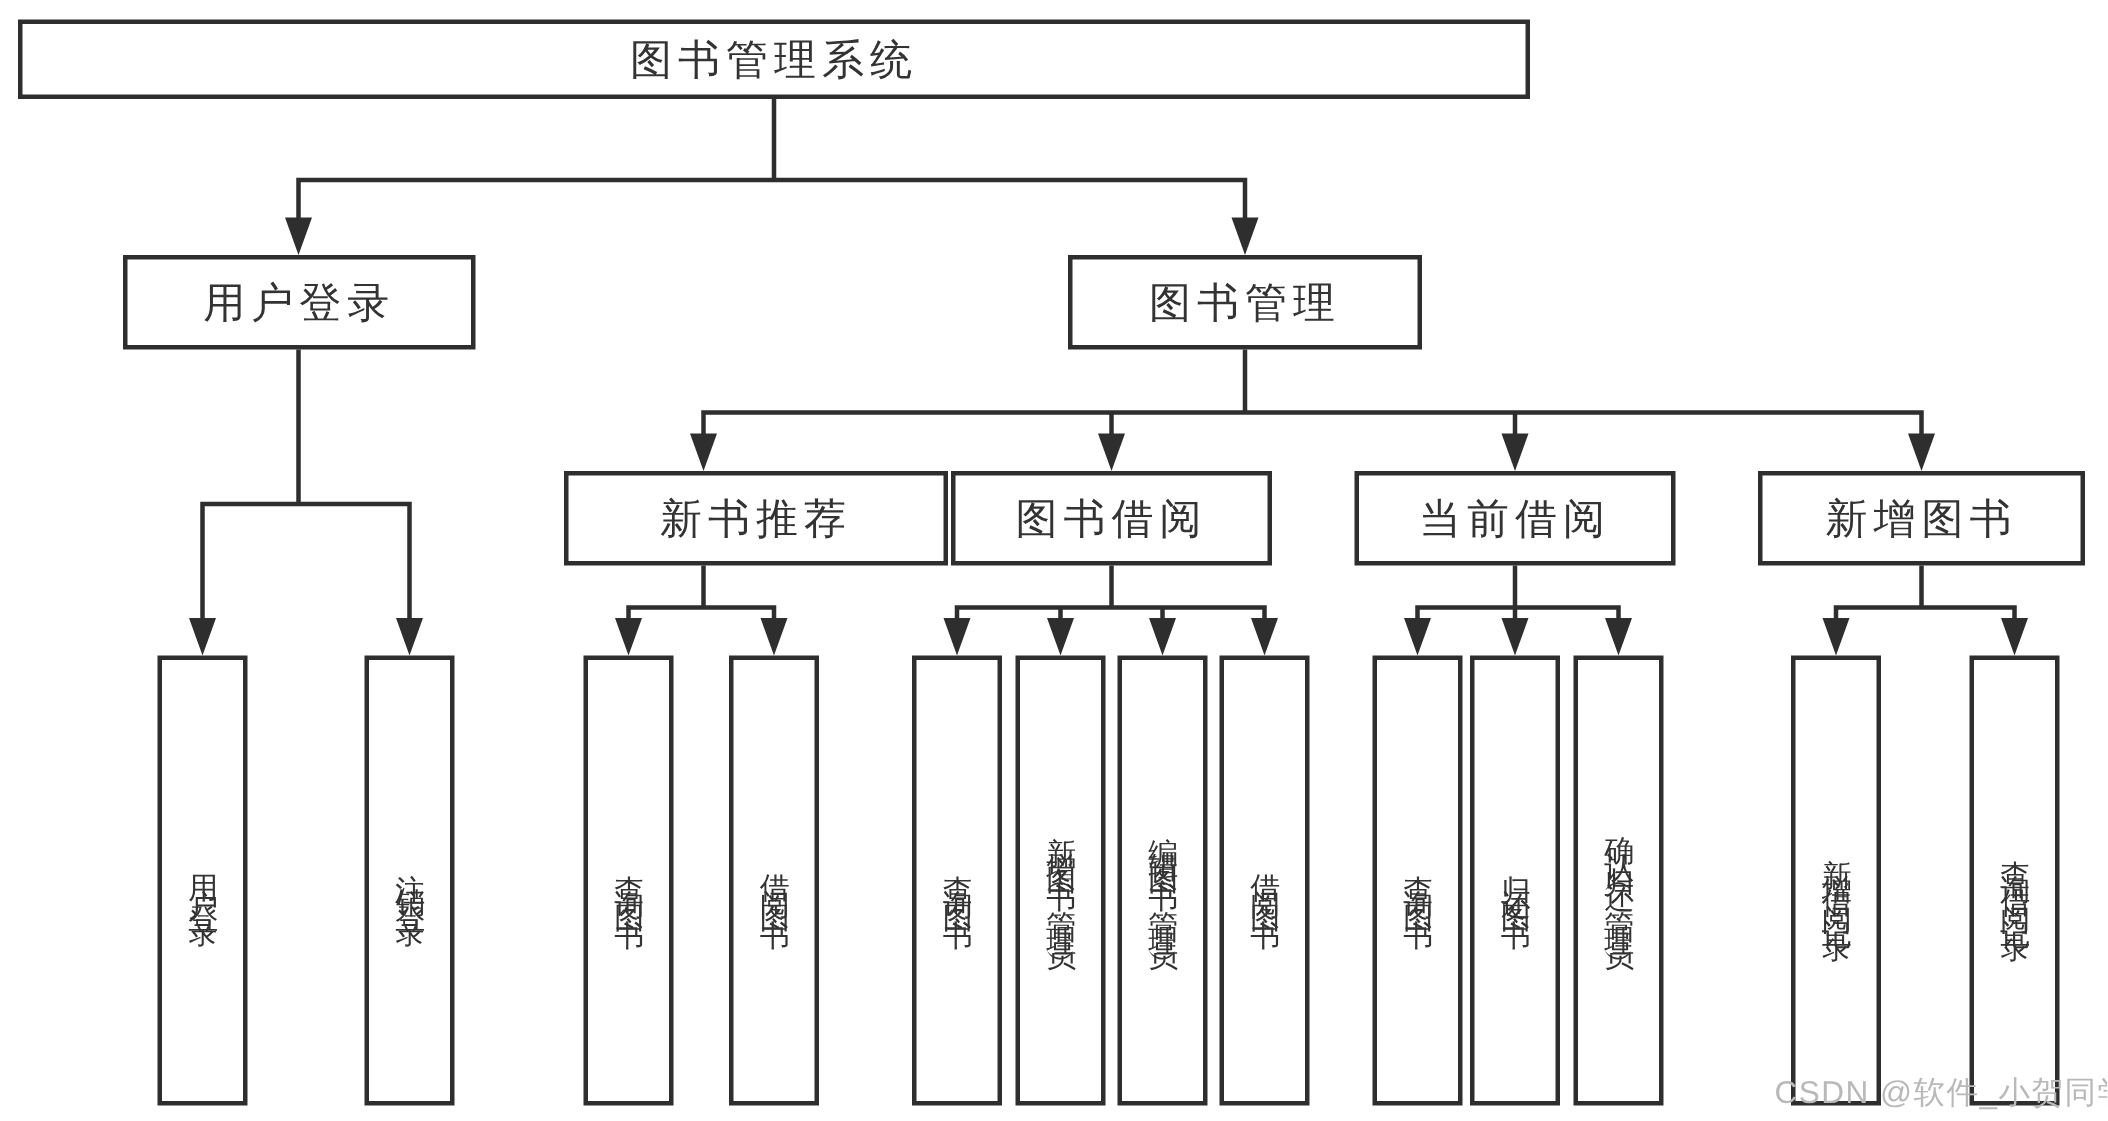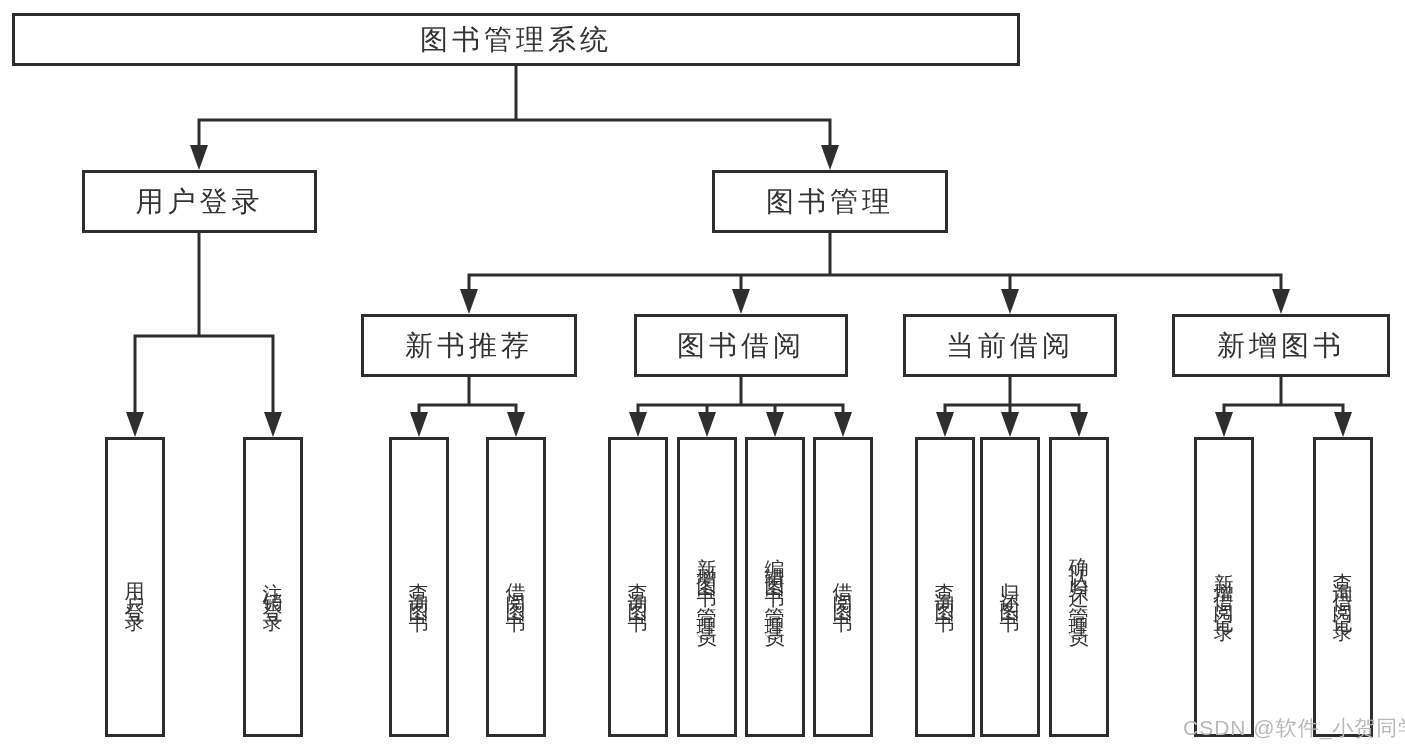--- a/index.html
+++ b/index.html
@@ -94,21 +94,21 @@
     <span class="hlabel">图书管理系统</span>
   </div>
 
   <div class="box" style="left:82px; top:170px; width:235px; height:63px">
     <span class="hlabel">用户登录</span>
   </div>
   <div class="box" style="left:712px; top:170px; width:236px; height:63px">
     <span class="hlabel">图书管理</span>
   </div>
 
-  <div class="box" style="left:361px; top:314px; width:216px; height:63px">
+  <div class="box" style="left:376px; top:314px; width:256px; height:63px">
     <span class="hlabel">新书推荐</span>
   </div>
   <div class="box" style="left:903px; top:314px; width:214px; height:63px">
     <span class="hlabel">当前借阅</span>
   </div>
   <div class="box" style="left:634px; top:314px; width:214px; height:63px">
     <span class="hlabel">图书借阅</span>
   </div>
   <div class="box" style="left:1172px; top:314px; width:218px; height:63px">
     <span class="hlabel">新增图书</span>

